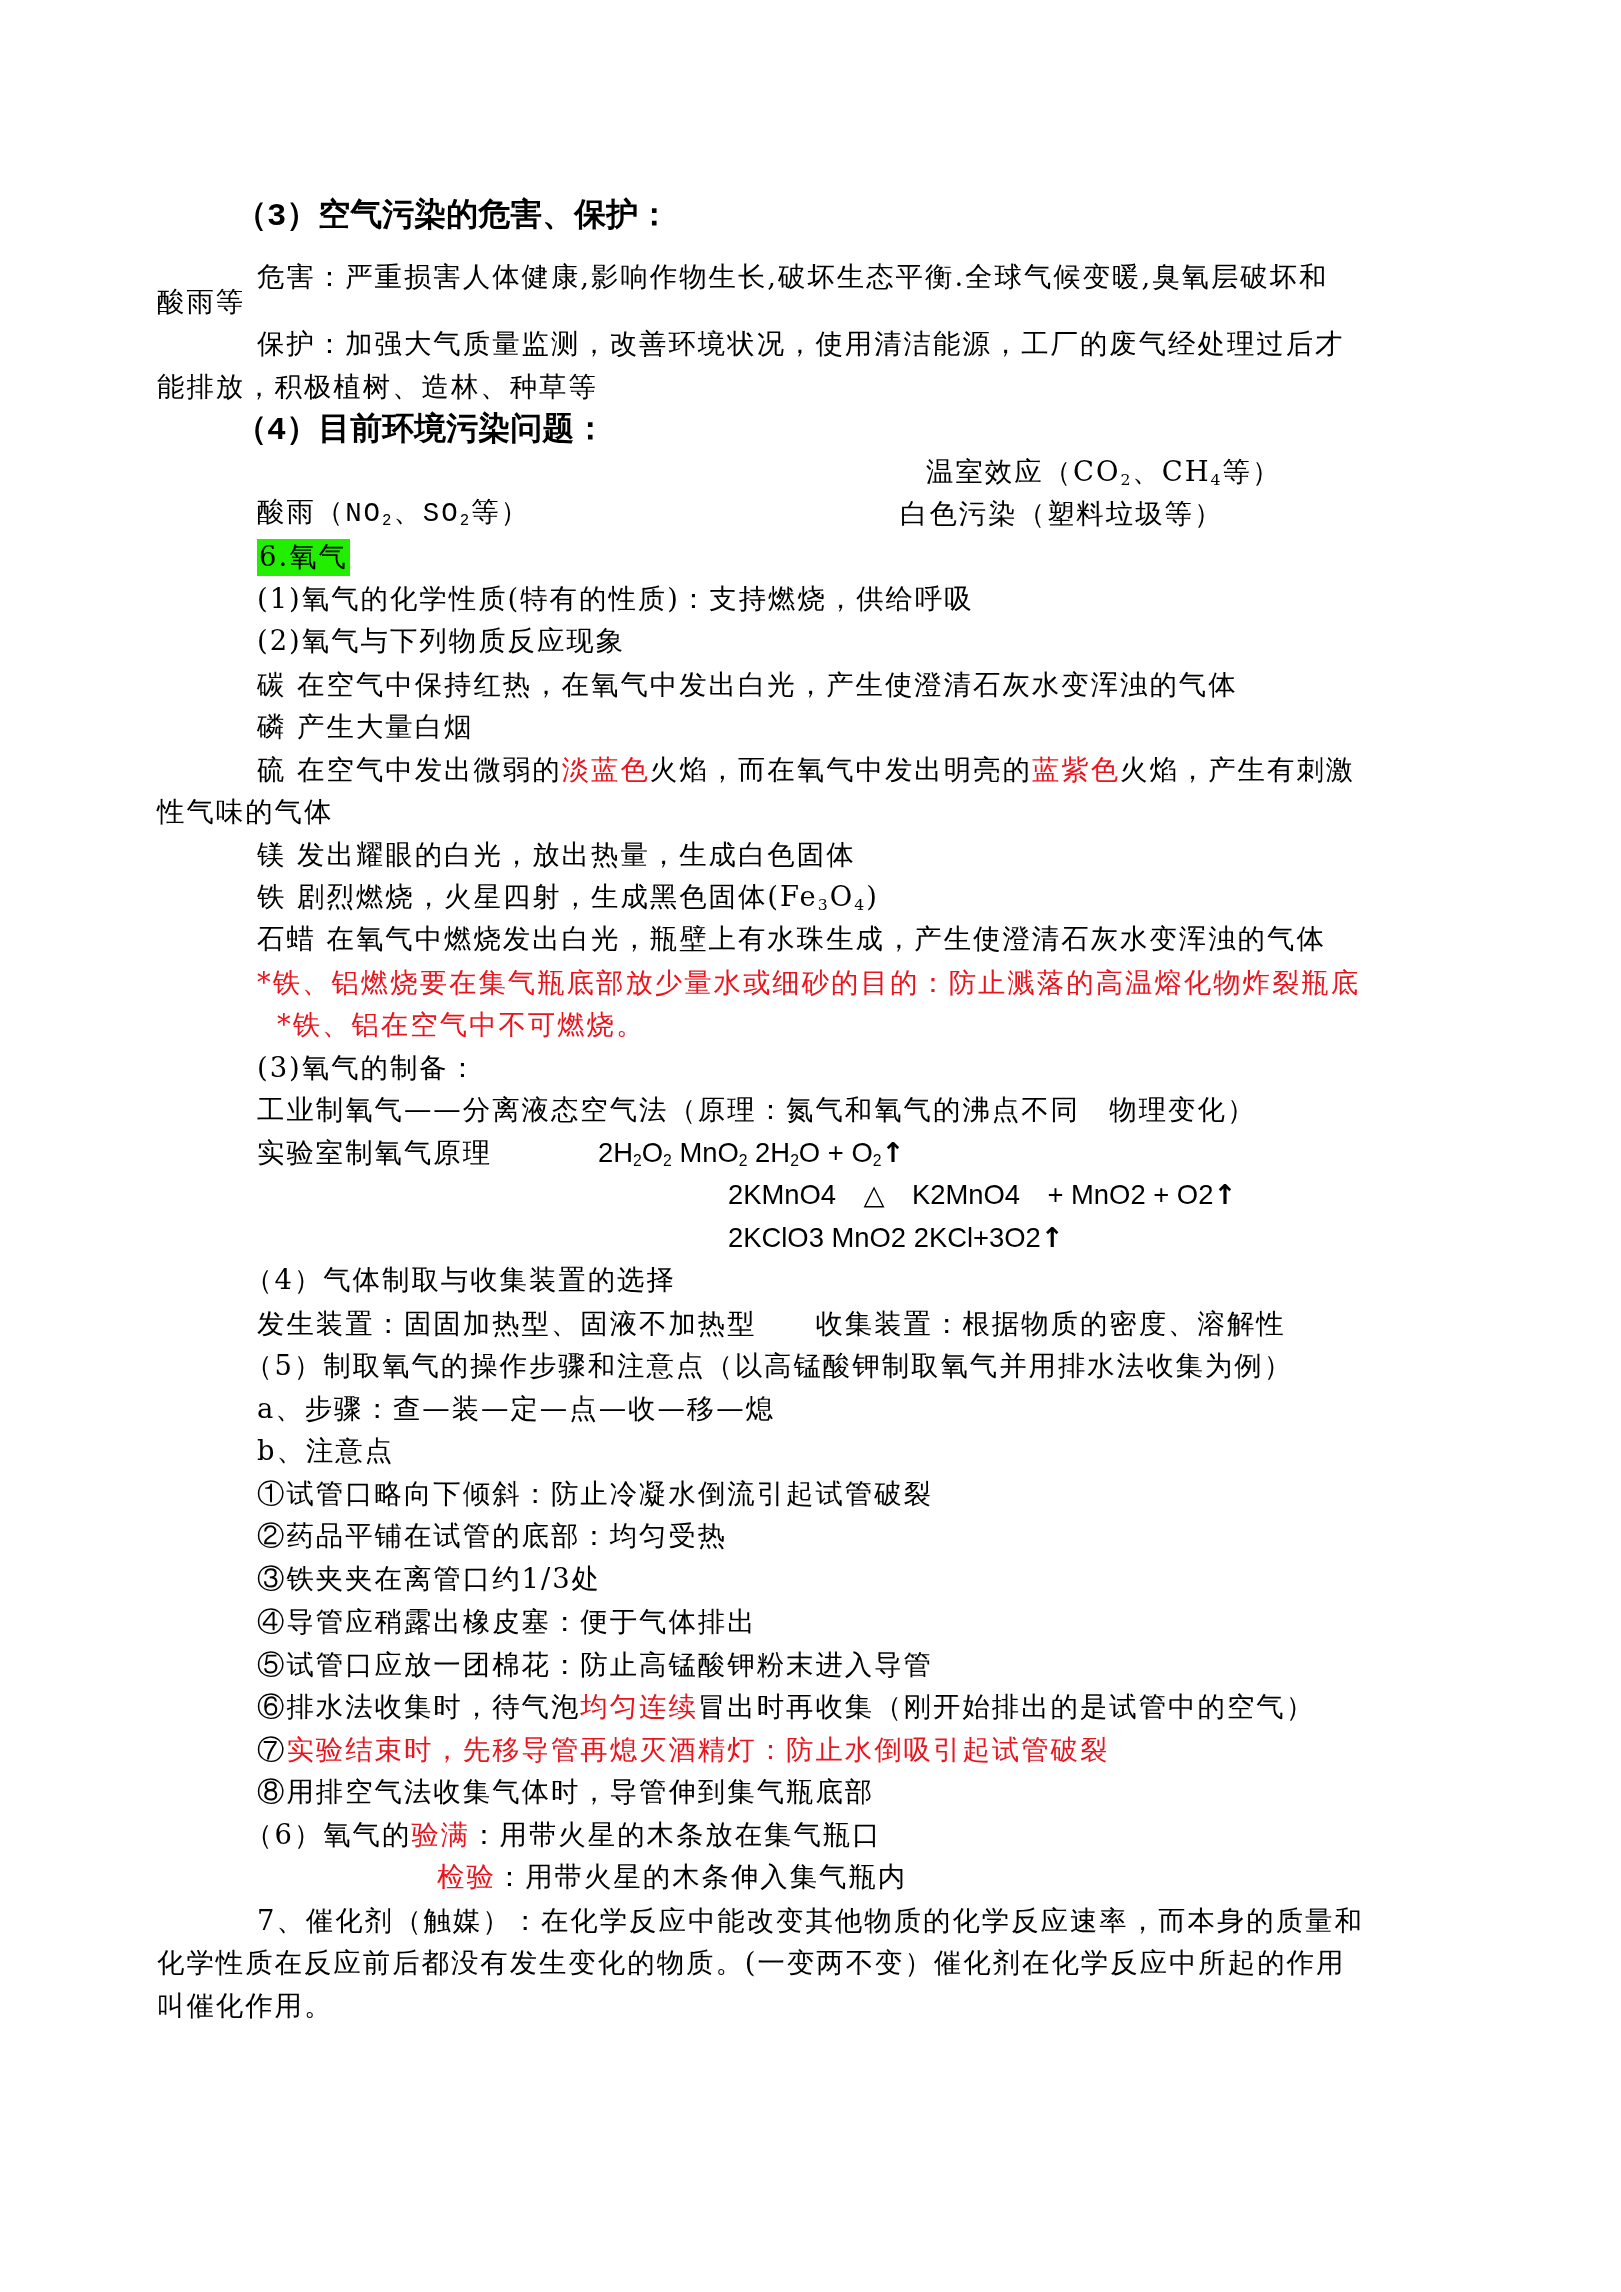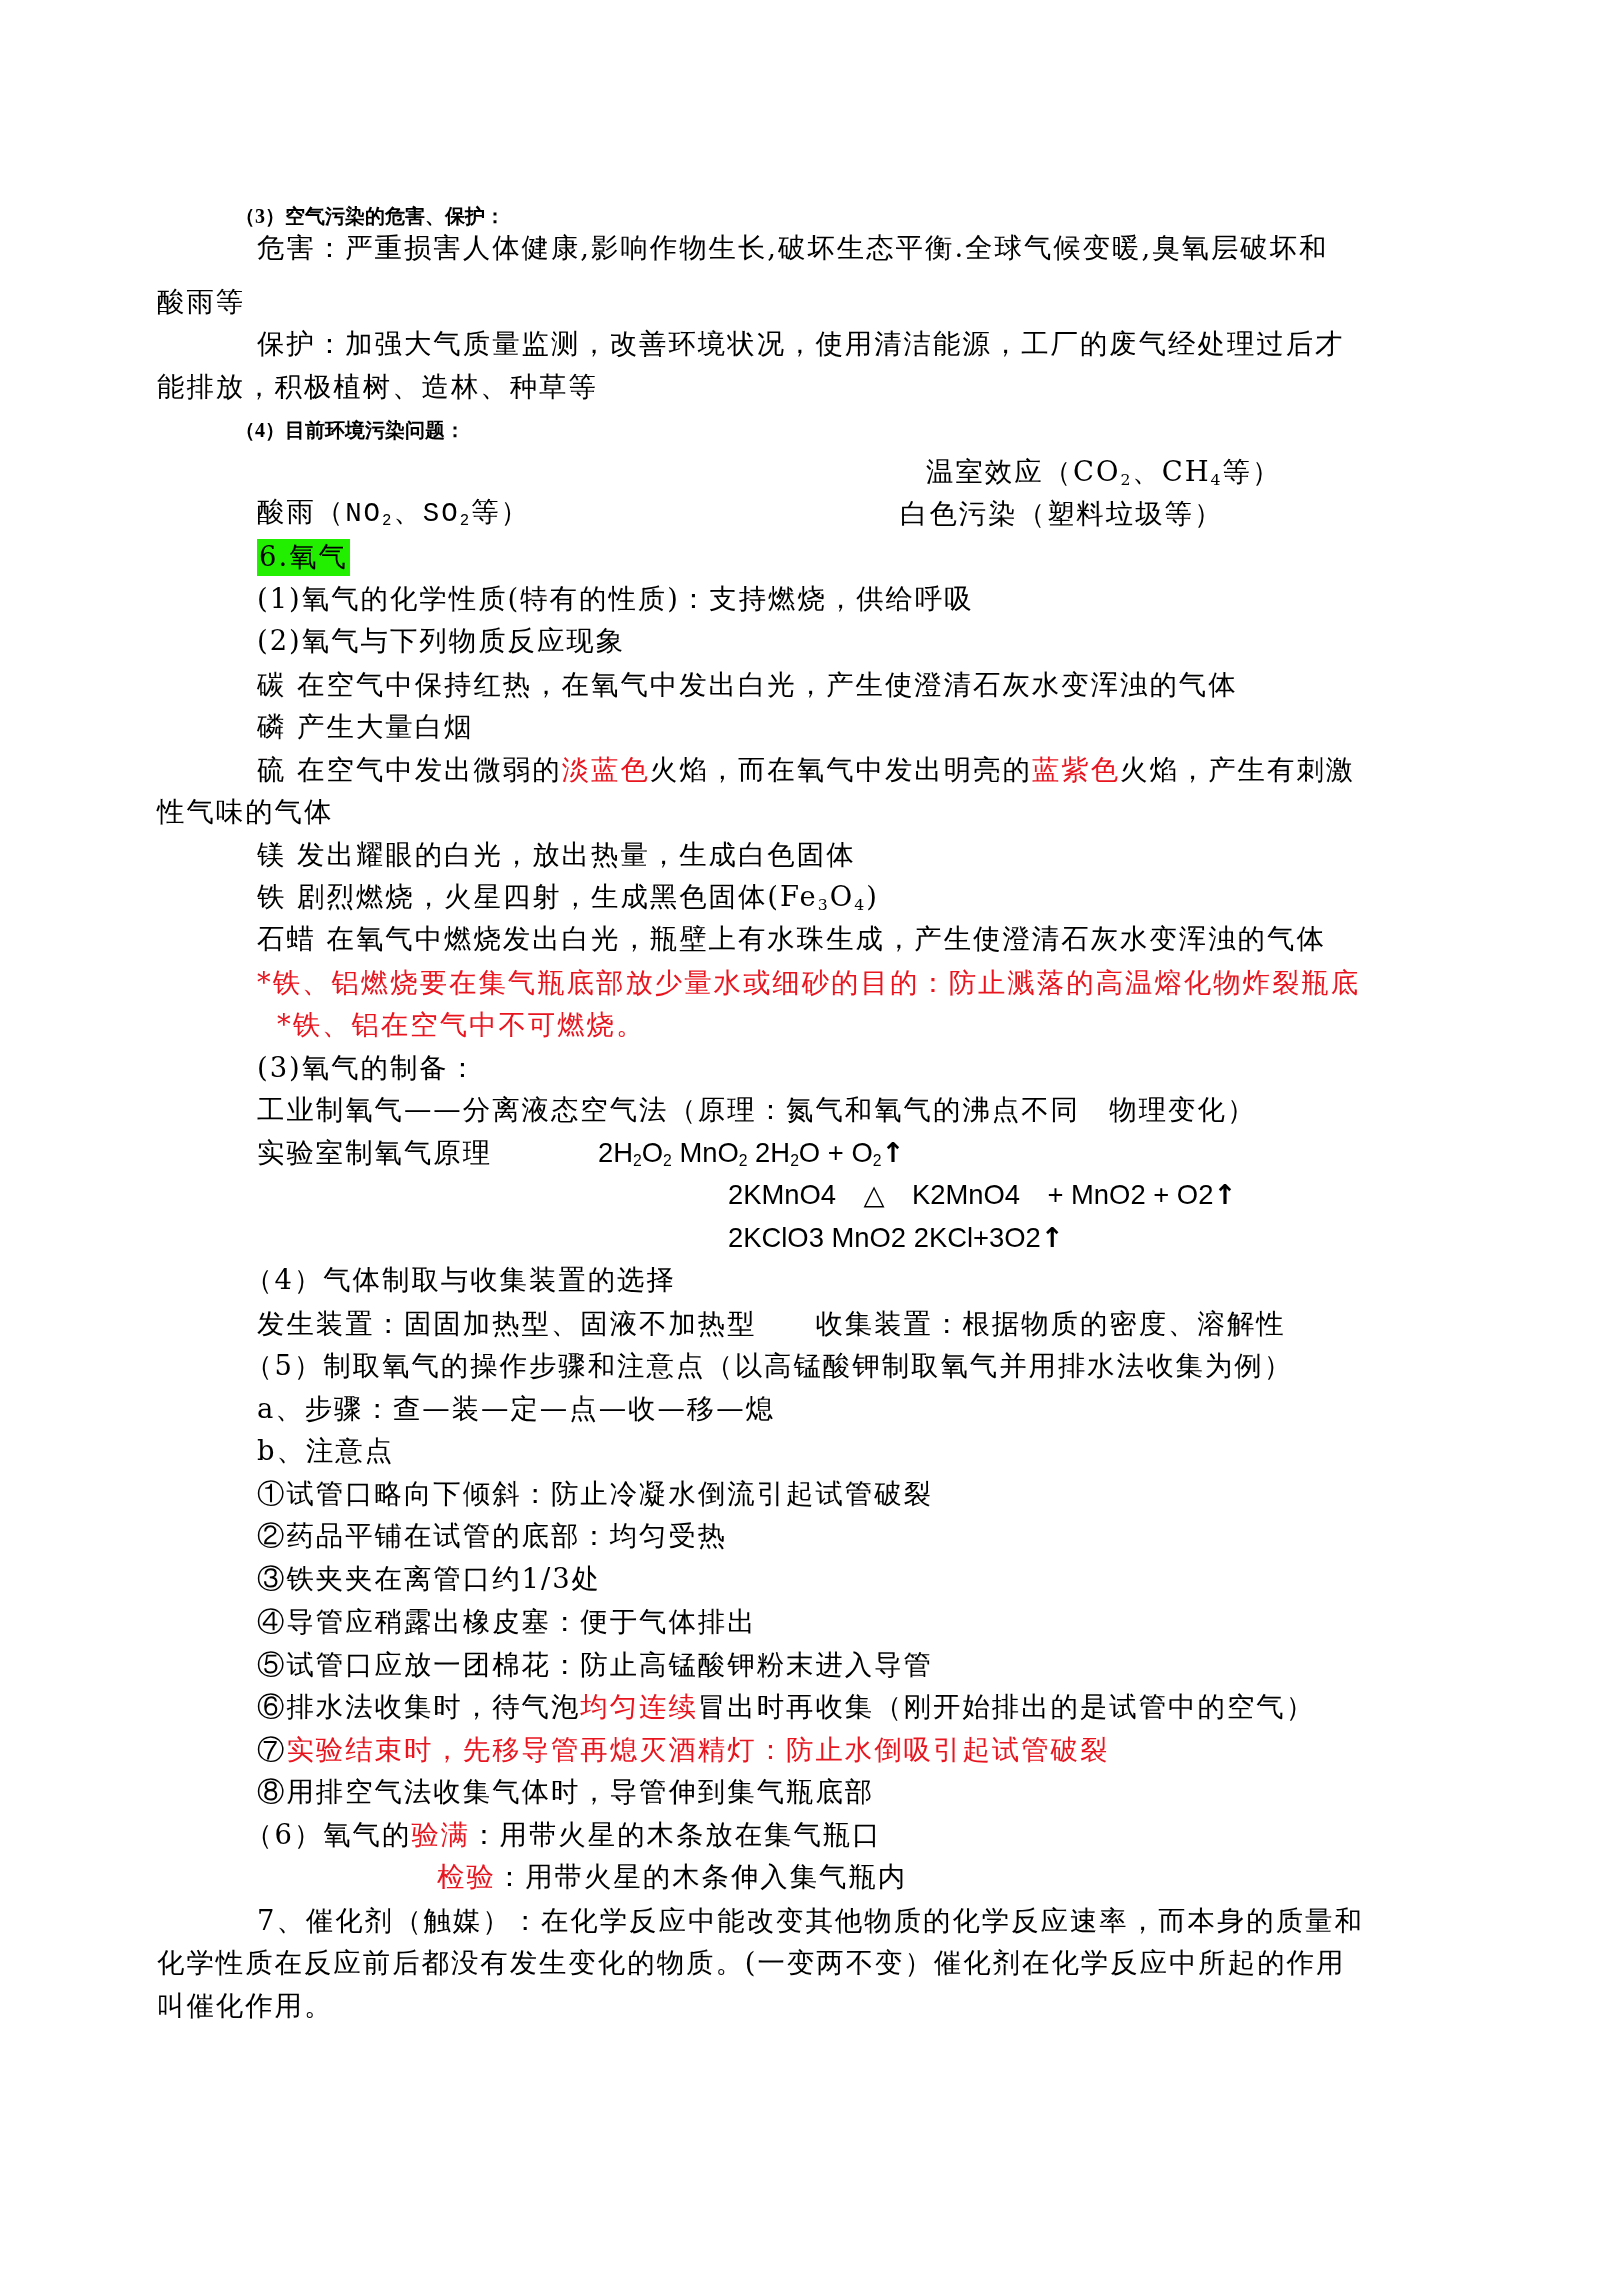--- a/index.html
+++ b/index.html
@@ -8,34 +8,34 @@
     font-family: "DejaVu Serif", "Liberation Serif", serif;
     color: #000000;
   }
   .page { position: absolute; left: 0; top: 0; width: 1621px; height: 2293px; }
   .line {
     position: absolute; left: 157px; white-space: nowrap;
     font-size: 27.4px; line-height: 39px; letter-spacing: 2px;
   }
   .ind1 { left: 257px; }
   .ind-head { left: 235px; }
-  .bold { font-family: Liberation Serif, serif; font-weight: bold; font-size: 20px; letter-spacing: 0; }
+  .bold { font-family: Liberation Mono, monospace; font-weight: bold; font-size: 32px; letter-spacing: 0; }
   .red { color: #e8141e; }
   .hl { background: #22ee00; padding: 2px 2px 3.9px 2px; }
   .sans { font-family: "Liberation Sans", "DejaVu Sans", sans-serif; letter-spacing: 0; }
   sub { font-size: 15.7px; vertical-align: -3.9px; line-height: 0; }
   .arrow { font-family: "DejaVu Sans", sans-serif; font-weight: bold; }
 </style>
 </head>
 <body>
 
 <div class="page">
 
   <div class="line ind-head bold" style="top:197px;">（3）空气污染的危害、保护：</div>
-  <div class="line ind1" style="top:228px;">危害：严重损害人体健康,影响作物生长,破坏生态平衡.全球气候变暖,臭氧层破坏和</div>
+  <div class="line ind1" style="top:257px;">危害：严重损害人体健康,影响作物生长,破坏生态平衡.全球气候变暖,臭氧层破坏和</div>
   <div class="line" style="top:282px;">酸雨等</div>
   <div class="line ind1" style="top:324px;">保护：加强大气质量监测，改善环境状况，使用清洁能源，工厂的废气经处理过后才</div>
   <div class="line" style="top:367px;">能排放，积极植树、造林、种草等</div>
 
   <div class="line ind-head bold" style="top:411px;">（4）目前环境污染问题：</div>
   <div class="line" style="left:926px; top:452px;"><span>温室效应（CO</span><sub>2</sub><span>、CH</span><sub>4</sub><span>等）</span></div>
   <div class="line ind1" style="top:494px;font-family:Liberation Mono, monospace;"><span>酸雨（NO</span><sub>2</sub><span>、SO</span><sub>2</sub><span>等）</span></div>
   <div class="line" style="left:900px; top:494px;"><span>白色污染（塑料垃圾等）</span></div>
 
   <div class="line ind1" style="top:537px;"><span class="hl">6.氧气</span></div>

